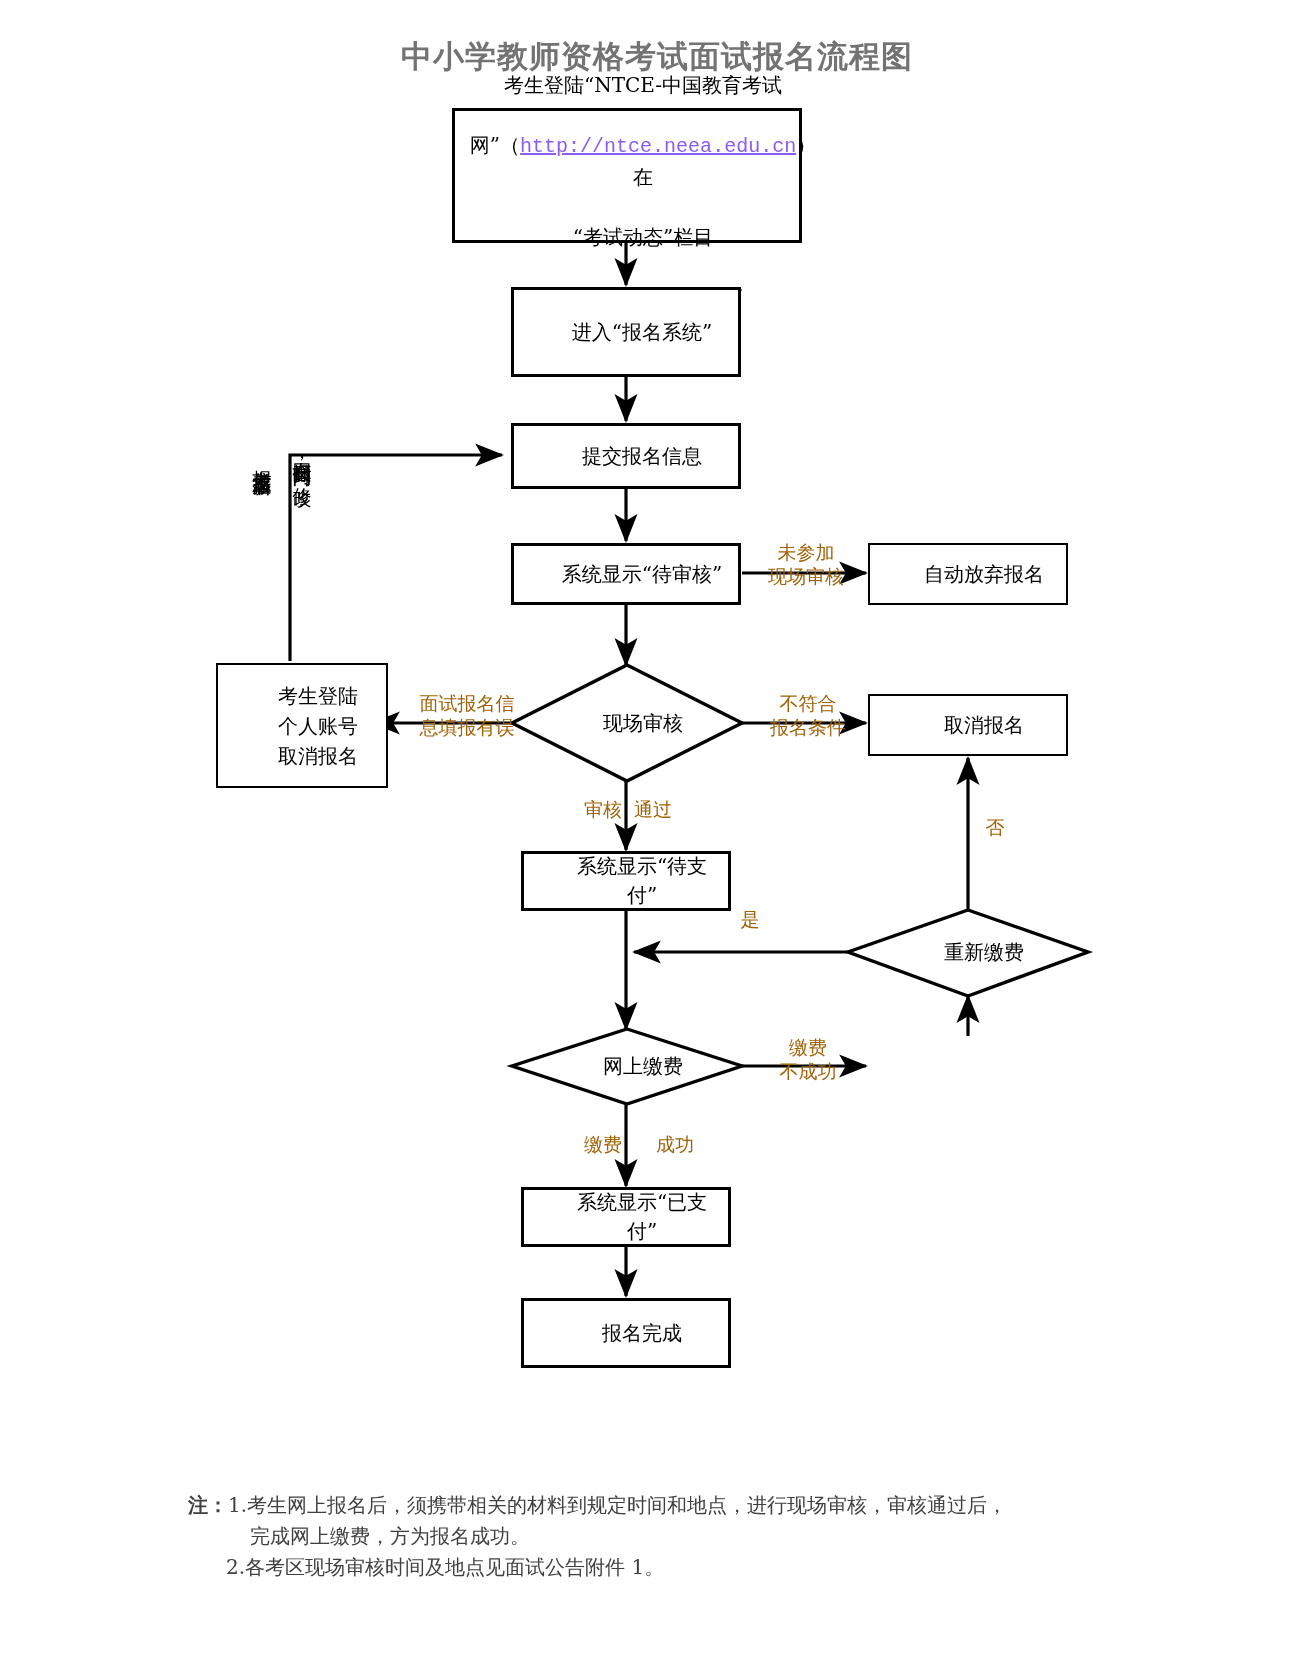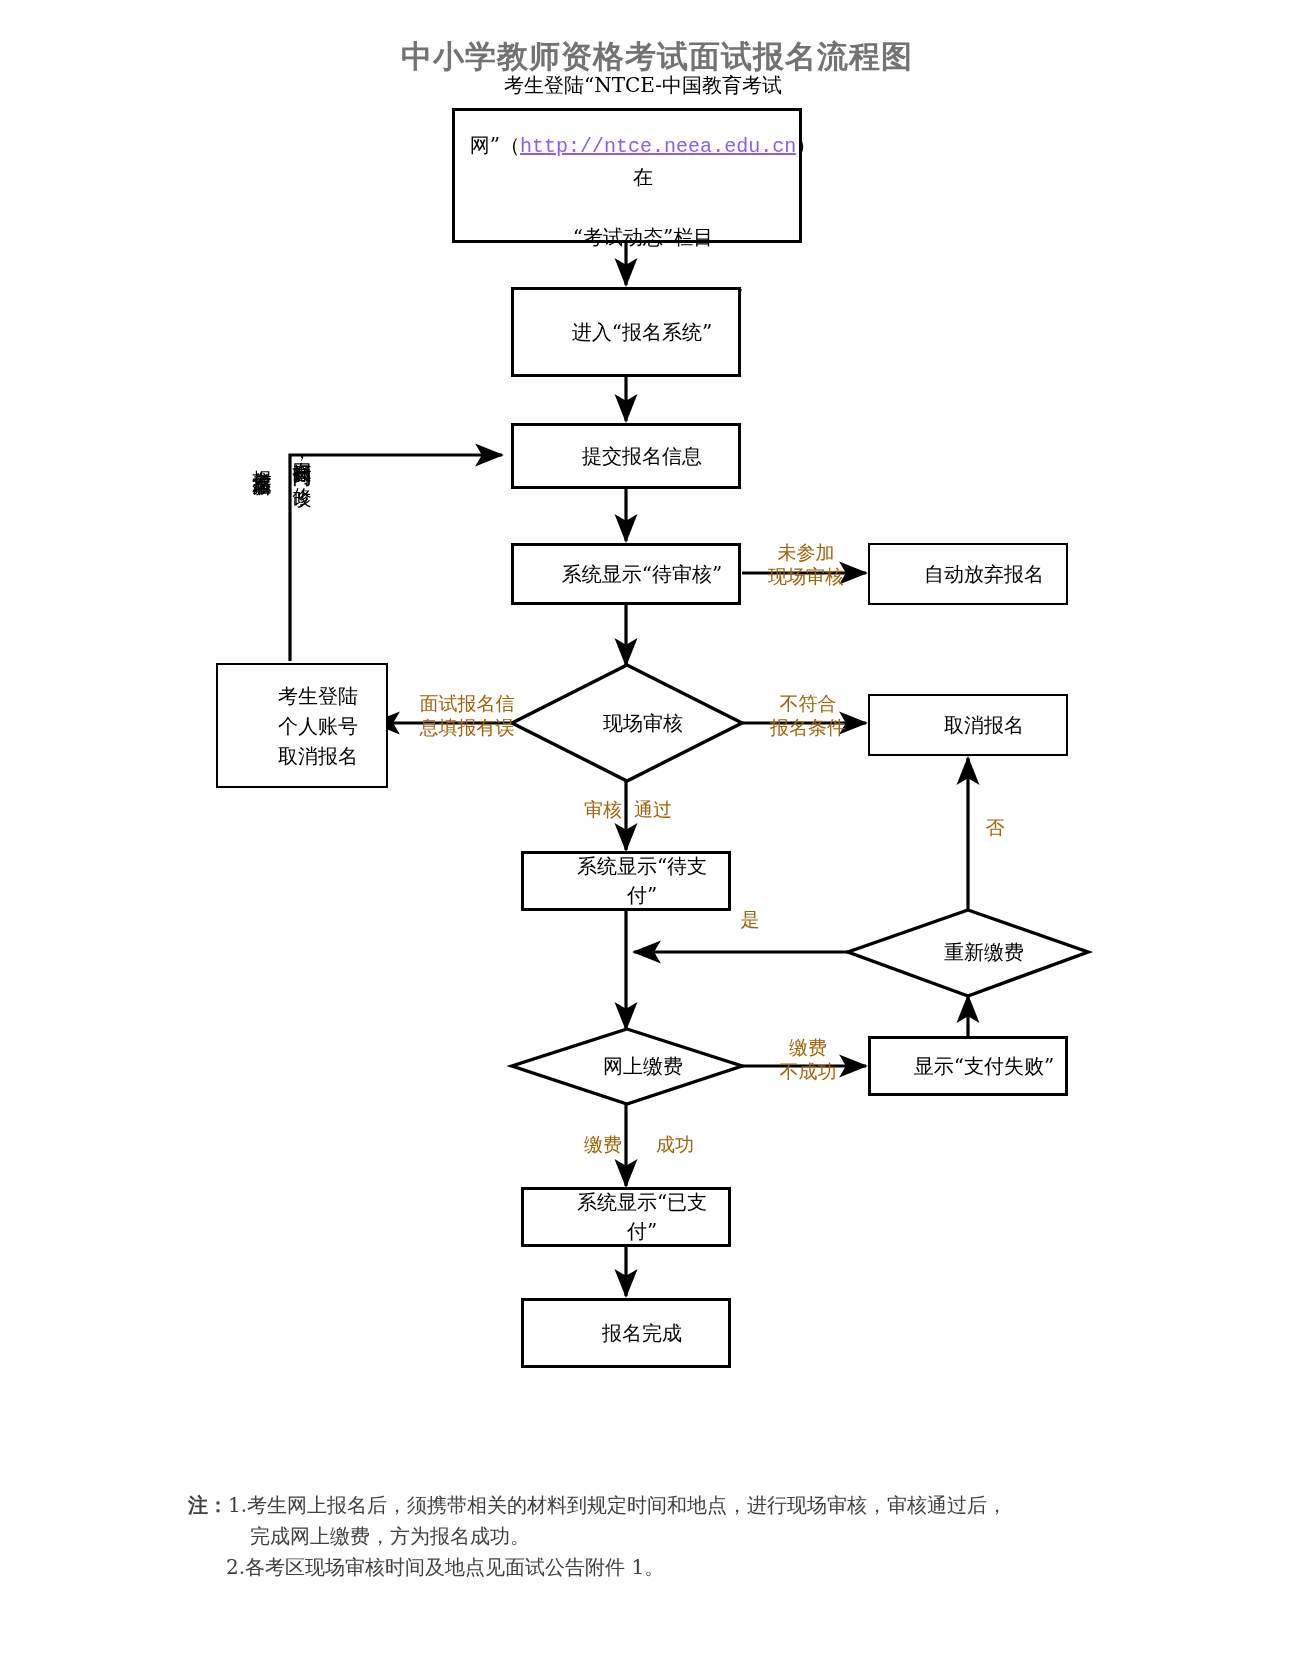--- a/index.html
+++ b/index.html
@@ -208,23 +208,20 @@
   </div>
 
   <div class="node" style="left:898px; top:930px; width:140px; height:44px;">
     <div class="txt">重新缴费</div>
   </div>
 
   <div class="node" style="left:552px; top:1044px; width:150px; height:44px;">
     <div class="txt">网上缴费</div>
   </div>
 
-  <div class="node box" style="left:868px; top:1036px; width:200px; height:60px;">
-    <div class="txt">显示“支付失败”</div>
-  </div>
 
   <div class="node box" style="left:521px; top:1187px; width:210px; height:60px;">
     <div class="txt">系统显示“已支付”</div>
   </div>
 
   <div class="node box" style="left:521px; top:1298px; width:210px; height:70px;">
     <div class="txt">报名完成</div>
   </div>
 
   <div class="edge-label" style="left:760px; top:541px; width:92px; text-align:center;">未参加

